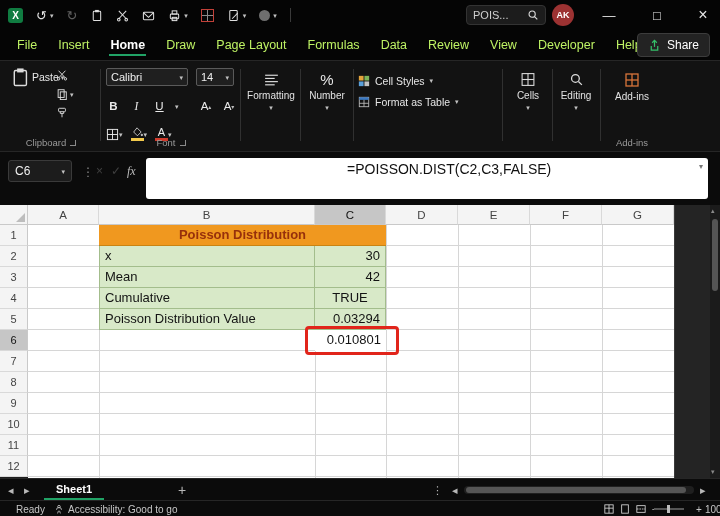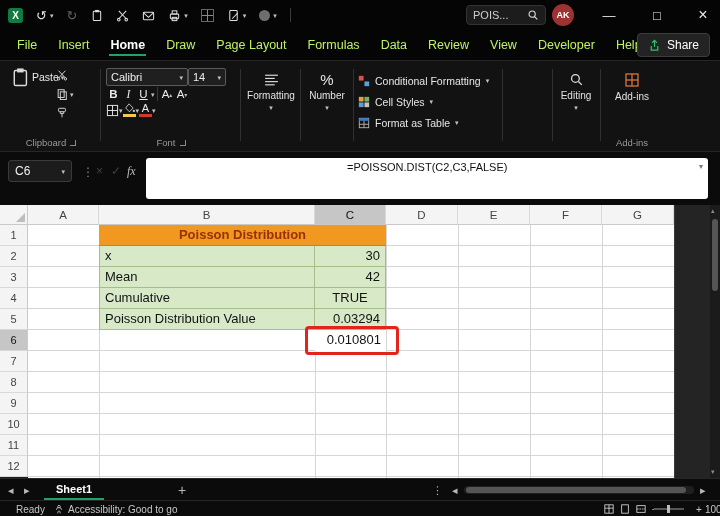--- a/index.html
+++ b/index.html
@@ -45,21 +45,21 @@
     border-bottom:1px solid #262626;}
   .rgroup{position:absolute;top:4px;height:84px;}
   .vdiv{position:absolute;top:8px;height:72px;width:1px;background:#303030;}
   .glabel{position:absolute;bottom:1px;left:0;right:0;display:flex;align-items:center;justify-content:center;
     gap:4px;font-size:9.5px;color:#9a9a9a;}
   .launcher{display:inline-block;width:6px;height:6px;border-right:1px solid #8a8a8a;border-bottom:1px solid #8a8a8a;}
   .paste{position:absolute;left:6px;top:2px;width:36px;display:flex;flex-direction:row;align-items:center;gap:2px;}
   .rlbl{font-size:10.5px;color:#e8e8e8;}
   .clip-side{position:absolute;left:52px;top:4px;display:flex;flex-direction:column;gap:7px;}
   .sbtn{display:inline-flex;align-items:center;gap:2px;}
-  .frow{display:flex;align-items:center;gap:0;margin-bottom:0;}
+  .frow{display:flex;align-items:center;gap:8px;margin-bottom:12px;}
   .combo{height:18px;background:#1f1f1f;border:1px solid #5a5a5a;border-radius:2px;color:#eee;font-size:11px;
     padding:0 4px;display:flex;align-items:center;justify-content:space-between;}
   .fbtn{min-width:15px;height:16px;display:inline-flex;align-items:center;justify-content:center;
     color:#eaeaea;font-size:11.5px;}
   .fbtn.b{font-weight:bold;} .fbtn.i{font-style:italic;font-family:"Liberation Serif",serif;}
   .fbtn.u{text-decoration:underline;}
   .fsep{width:1px;height:14px;background:#3a3a3a;margin:0 2px;}
   .colstack{display:flex;flex-direction:column;align-items:center;}
   .bar{width:13px;height:3px;margin-top:1px;}
   .Atxt{font-size:11px;color:#eaeaea;line-height:10px;}
@@ -69,21 +69,21 @@
   .srow{display:flex;align-items:center;gap:5px;height:21px;color:#e6e6e6;font-size:10.5px;white-space:nowrap;}
 
   
   .fbar{left:0;top:152px;width:720px;height:53px;background:#0b0b0b;}
   .namebox{position:absolute;left:8px;top:8px;width:64px;height:22px;background:#1c1c1c;border:1px solid #3a3a3a;
     border-radius:3px;color:#f0f0f0;font-size:12px;display:flex;align-items:center;justify-content:space-between;
     padding:0 6px;}
   .fbicon{position:absolute;color:#8a8a8a;font-size:12px;}
   .fx{font-family:"Liberation Serif",serif;font-style:italic;color:#bdbdbd;}
   .finput{position:absolute;left:146px;top:6px;width:562px;height:41px;background:#fff;border-radius:3px;}
-  .ftext{position:absolute;left:201px;top:3px;font-size:11px;color:#111;}
+  .ftext{position:absolute;left:201px;top:3px;font-size:14px;color:#111;}
   .fexpand{position:absolute;right:5px;top:4px;color:#777;font-size:8px;}
 
   
   .sheet{left:0;top:205px;width:720px;height:273px;background:#1e1e1e;}
   .corner{position:absolute;left:0;top:0;width:28px;height:20px;background:#F4F4F4;
     border-right:1px solid #C9C9C9;border-bottom:1px solid #C9C9C9;}
   .corner-tri{position:absolute;right:2px;bottom:2px;width:0;height:0;
     border-left:9px solid transparent;border-bottom:9px solid #BDBDBD;}
   .colh{height:20px;line-height:20px;text-align:center;font-size:11.5px;color:#444;background:#F4F4F4;
     border-right:1px solid #D9D9D9;border-bottom:1px solid #C9C9C9;}
@@ -345,30 +345,20 @@
       <span style="font-size:15px;color:#e6e6e6;line-height:15px;">%</span>
       <span class="vlbl">Number</span>
       <span class="chev">▾</span>
     </div>
     <div class="vdiv" style="left:353px;"></div>
 
     <div class="rgroup" style="left:358px;width:140px;padding-top:5px;">
       <div class="srow">
         <span>
             <svg width="12" height="12" viewBox="0 0 14 14">
-              <rect x="1" y="1" width="5.5" height="5.5" fill="#d35454"></rect>
-              <rect x="7.5" y="7.5" width="5.5" height="5.5" fill="#5a9fd8"></rect>
-            </svg>
-          </span>
-        <span>Conditional Formatting</span>
-        <span class="chev">▾</span>
-      </div>
-      <div class="srow">
-        <span>
-            <svg width="12" height="12" viewBox="0 0 14 14">
               <rect x="1" y="1" width="5.5" height="5.5" fill="#e2a33c"></rect>
               <rect x="7.5" y="1" width="5.5" height="5.5" fill="#7cb35a"></rect>
               <rect x="1" y="7.5" width="5.5" height="5.5" fill="#5a9fd8"></rect>
               <rect x="7.5" y="7.5" width="5.5" height="5.5" fill="#c2c2c2"></rect>
             </svg>
           </span>
         <span>Cell Styles</span>
         <span class="chev">▾</span>
       </div>
       <div class="srow">
@@ -379,20 +369,31 @@
               <line x1="7" y1="4.5" x2="7" y2="12.5"></line>
               <line x1="1.5" y1="8.5" x2="12.5" y2="8.5"></line>
             </svg>
           </span>
         <span>Format as Table</span>
         <span class="chev">▾</span>
       </div>
     </div>
     <div class="vdiv" style="left:502px;"></div>
 
+    <div class="rgroup vstack" style="left:506px;width:44px;">
+      <span class="ico">
+        <svg width="16" height="15" viewBox="0 0 14 14" fill="none" stroke="currentColor" stroke-width="1">
+            <rect x="1.5" y="1.5" width="11" height="11"></rect>
+            <line x1="7" y1="1.5" x2="7" y2="12.5"></line>
+            <line x1="1.5" y1="7" x2="12.5" y2="7"></line>
+          </svg>
+        </span>
+      <span class="vlbl">Cells</span>
+      <span class="chev">▾</span>
+    </div>
     <div class="vdiv" style="left:552px;"></div>
 
     <div class="rgroup vstack" style="left:554px;width:44px;">
       <span class="ico">
         <svg width="15" height="15" viewBox="0 0 14 14" fill="none" stroke="currentColor" stroke-width="1.2">
             <circle cx="6" cy="6" r="3.6"></circle>
             <line x1="8.8" y1="8.8" x2="12" y2="12"></line>
           </svg>
         </span>
       <span class="vlbl">Editing</span>

